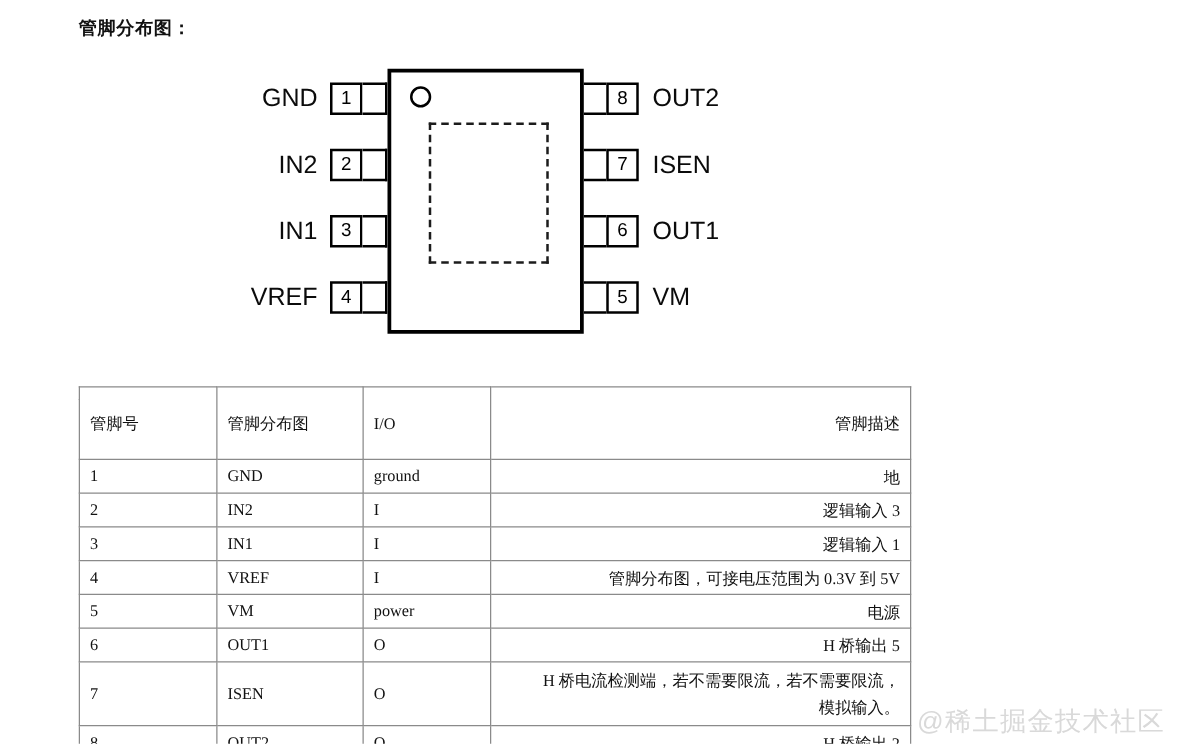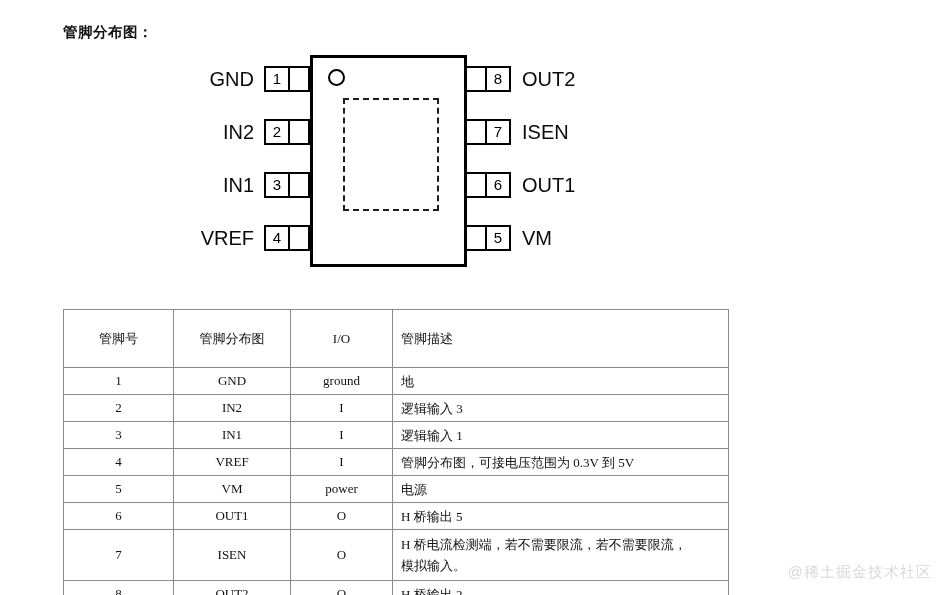--- a/index.html
+++ b/index.html
@@ -19,21 +19,21 @@
   
   .section-heading {
     position: absolute;
     font-family: "Liberation Sans", "DejaVu Sans", sans-serif;
     font-weight: bold;
     font-size: 14.5px;
     letter-spacing: .5px;
     color: #111111;
     white-space: nowrap;
   }
-  #heading-pinout { left: 63px; top: 23px; }
+  #heading-pinout { left: 63px; top: 13px; }
   #heading-pindesc { left: 63px; top: 286px; margin-top: 28px; }
 
   
   #pin-diagram {
     position: absolute;
     left: 180px;
     top: 45px;
     width: 430px;
     height: 230px;
   }
@@ -141,31 +141,31 @@
   }
   #pin-table tbody td {
     height: 26px;
     vertical-align: middle;
   }
   #pin-table tbody tr.tall td { height: 50px; }
   col.c-num  { width: 110px; }
   col.c-name { width: 117px; }
   col.c-io   { width: 102px; }
   col.c-desc { width: 336px; }
-  .ta-center { text-align: center; }
-  .ta-left   { text-align: left; }
+  .ta-center { text-align: left; }
+  .ta-left   { text-align: right; }
   .desc-line { display: block; line-height: 21px; }
 
   
   #watermark {
     position: absolute;
     right: 18px;
     top: 563px;
     font-family: "Liberation Sans", "DejaVu Sans", sans-serif;
-    font-size: 15px;
+    font-size: 21px;
     color: #d9d9d9;
     letter-spacing: 1px;
     white-space: nowrap;
     user-select: none;
   }
 </style>
 </head>
 <body>
 
 <div class="section-heading" id="heading-pinout">管脚分布图：</div>

